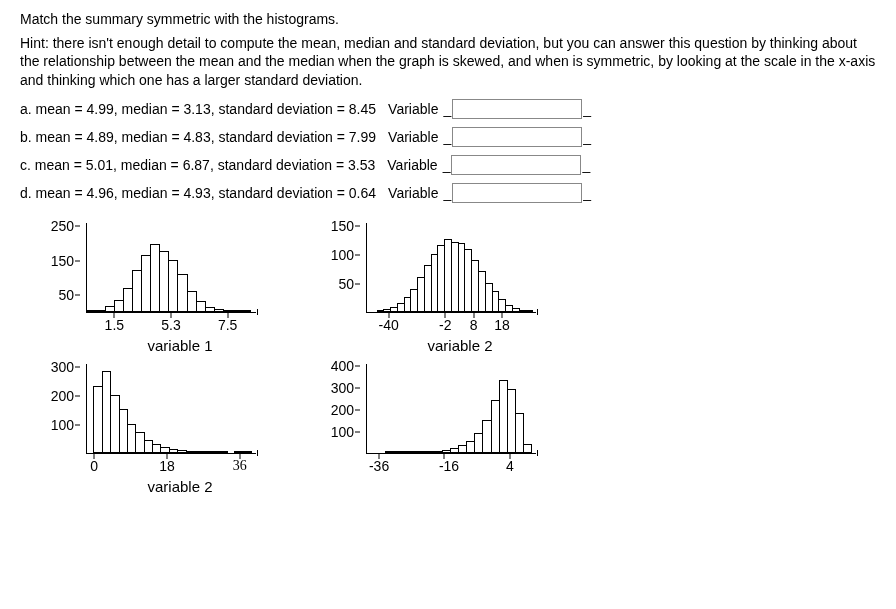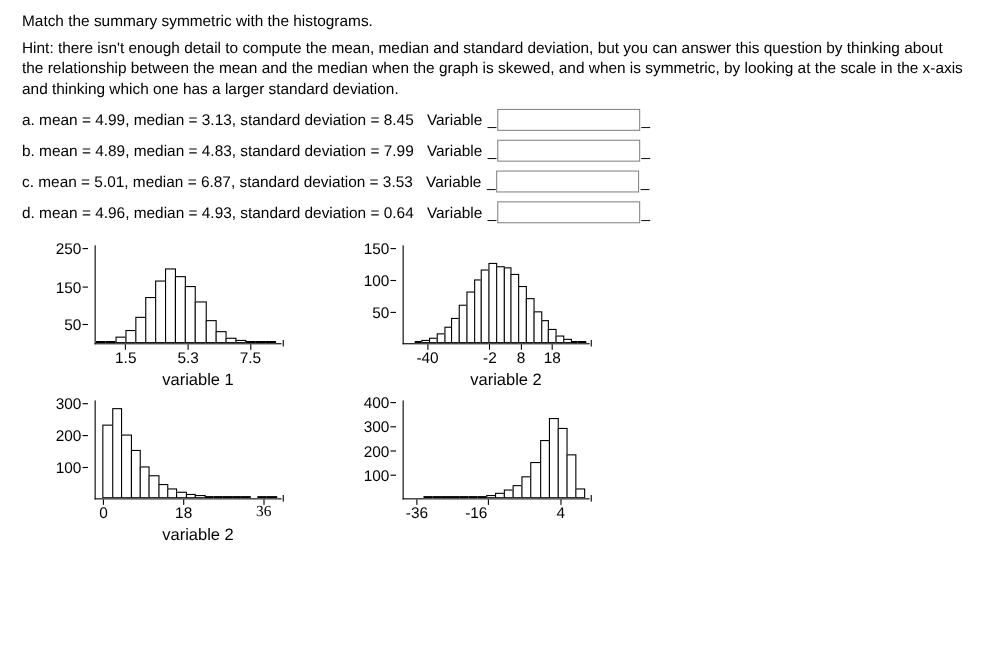--- a/index.html
+++ b/index.html
@@ -365,19 +365,19 @@
             <div class="bar" style="height: 39.5122px;"></div>
             <div class="bar" style="height: 8.78049px;"></div>
             <div class="bar empty"></div>
           </div>
           <div class="end-tick"></div>
         </div>
         <div class="x-ticks">
           <div class="x-tickmark" style="left: 13.0769px;"></div>
           <div class="x-tick" style="left: 13.0769px; top: 2px;">-36</div>
           <div class="x-tickmark" style="left: 78.4615px;"></div>
-          <div class="x-tick" style="left: 67px; top: 2px;">-16</div>
+          <div class="x-tick" style="left: 83px; top: 2px;">-16</div>
           <div class="x-tickmark" style="left: 143.846px;"></div>
           <div class="x-tick" style="left: 143.846px; top: 2px;">4</div>
         </div>
       </div>
     </div>
   </div>
 
 </body></html>

